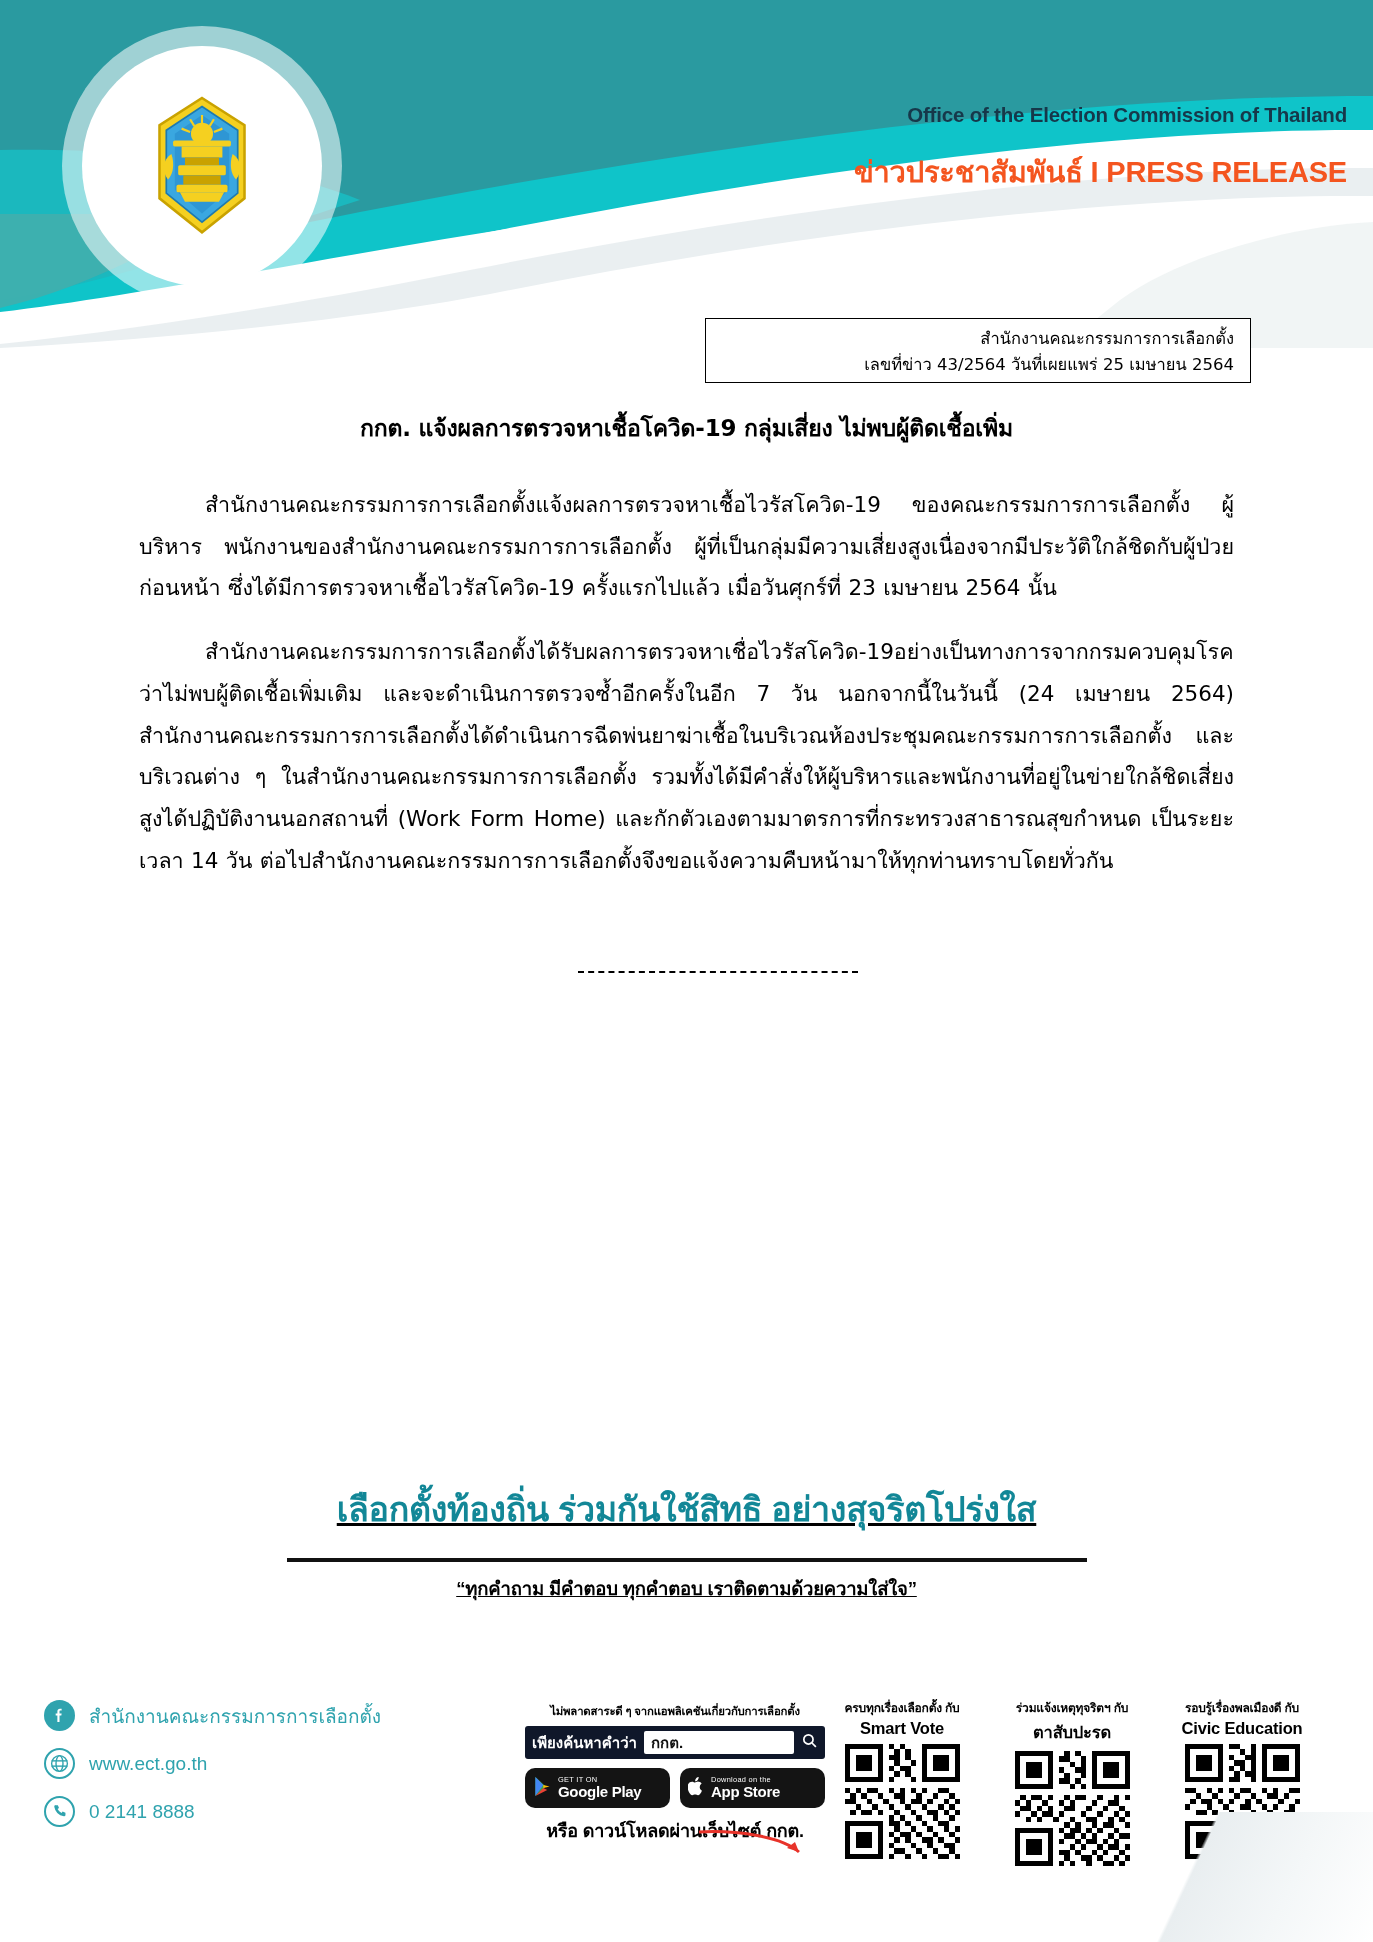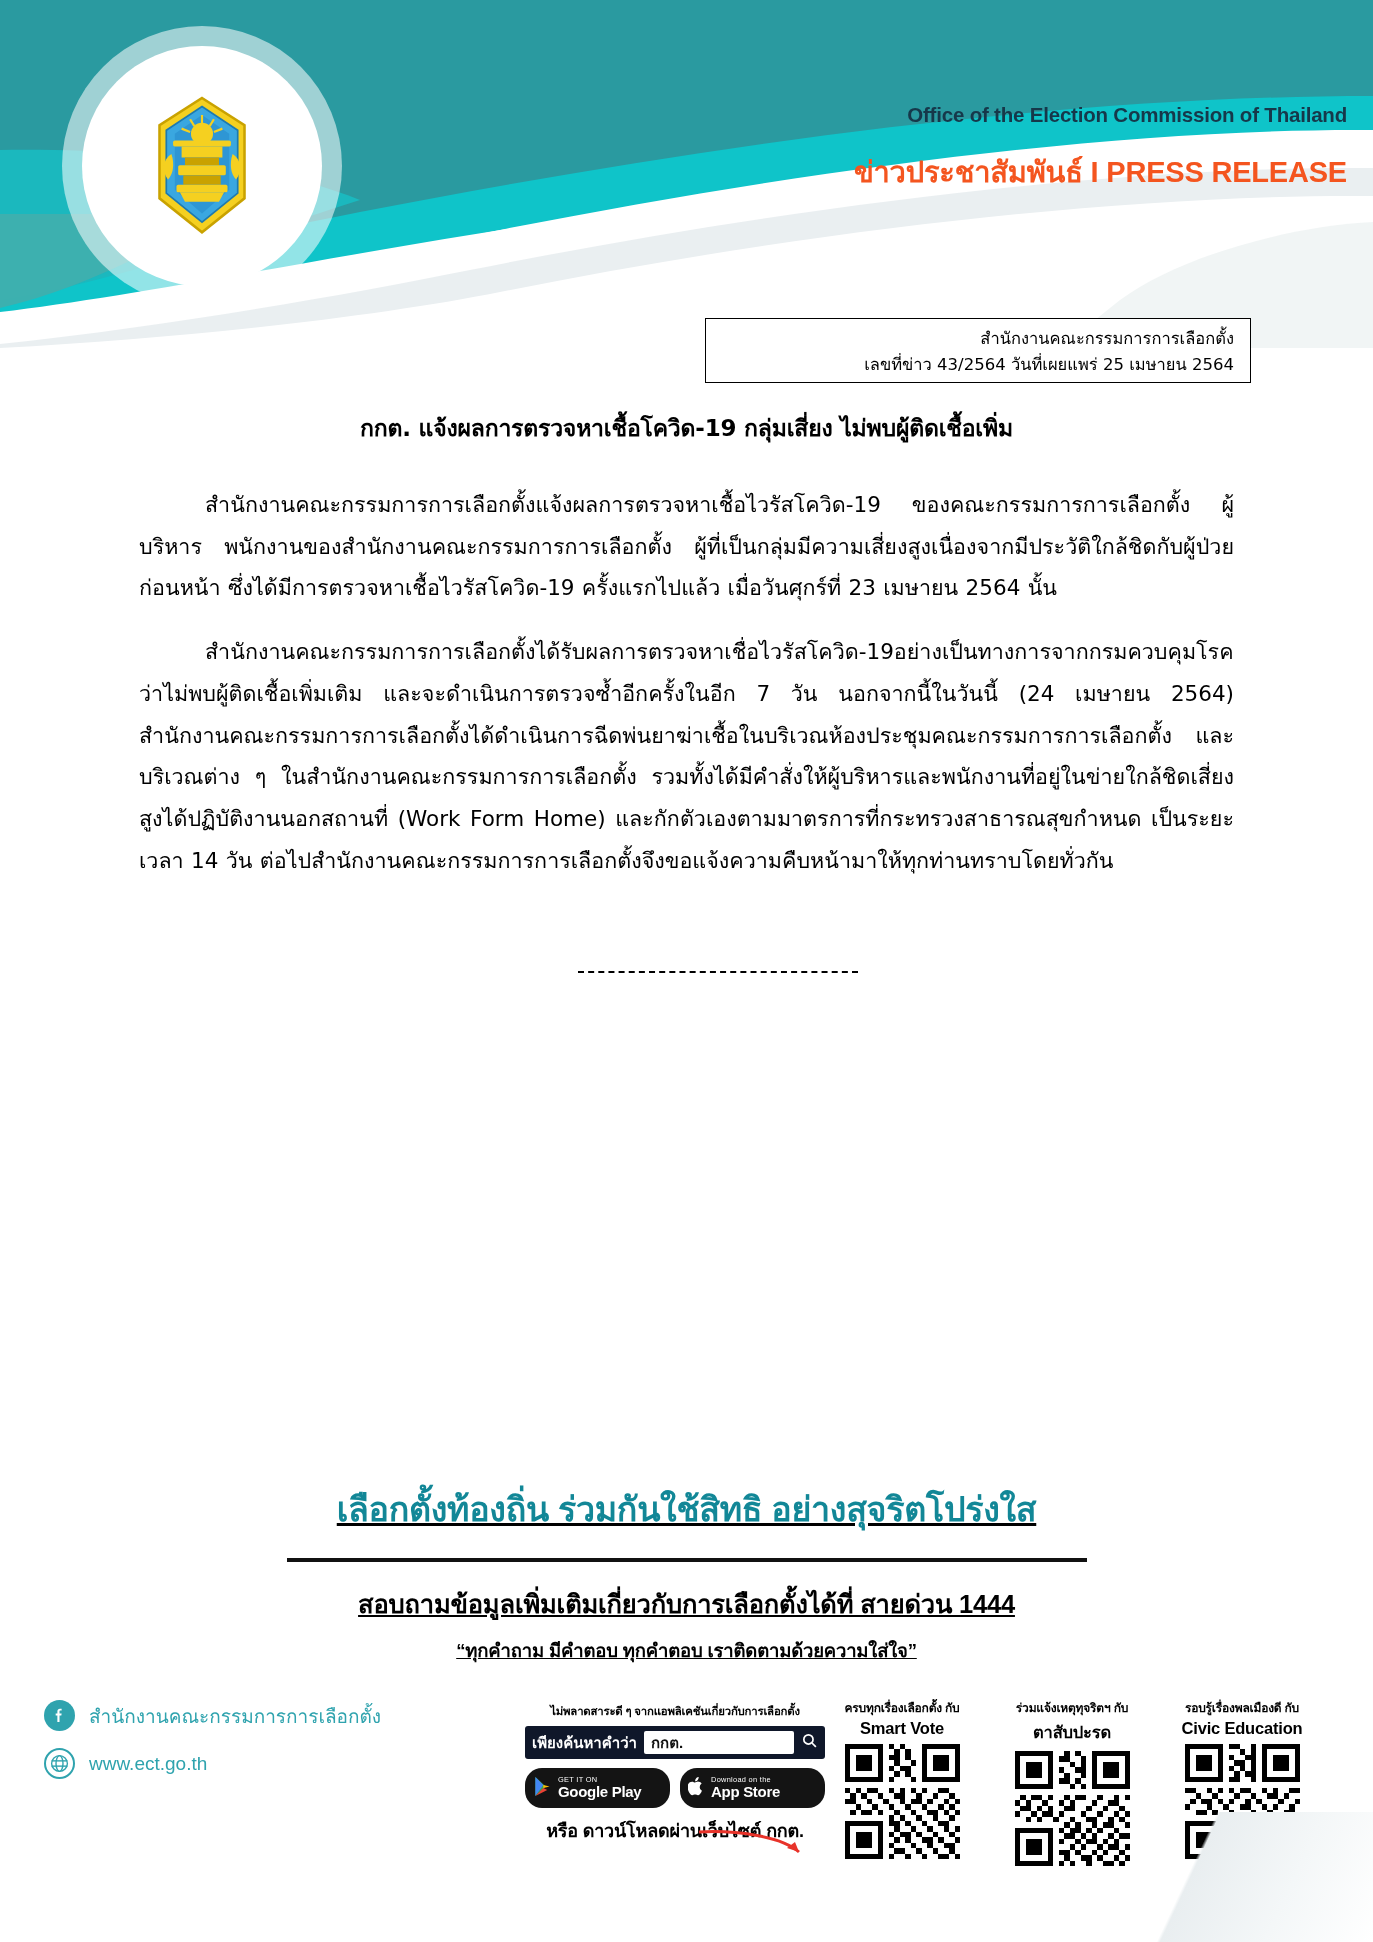--- a/index.html
+++ b/index.html
@@ -143,21 +143,21 @@
   }
   .sb-label { color:#fff; font-size:15px; font-weight:bold; white-space:nowrap; }
   .sb-field {
     background:#fff; flex:1; height:23px; border-radius:2px;
     display:flex; align-items:center; padding-left:7px;
     font-size:15px; font-weight:bold; color:#111;
   }
   .sb-mag { color:#fff; font-size:17px; font-weight:bold; }
   .store-row { display:flex; gap:10px; margin-top:9px; }
   .store-btn {
-    background:#141414; border-radius:17px; height:40px; flex:1;
+    background:#141414; border-radius:10px; height:40px; flex:1;
     display:flex; align-items:center; gap:6px; padding:0 8px;
   }
   .store-txt { line-height:1.05; }
   .store-small { font-size:7.4px; color:#fff; letter-spacing:0.3px; }
   .store-big { font-size:15px; color:#fff; font-weight:bold; letter-spacing:-0.3px; }
   .apps-foot {
     margin-top:8px; font-size:18px; font-weight:bold; color:#000;
     text-align:center; white-space:nowrap; letter-spacing:-0.2px;
     position:relative;
   }
@@ -234,21 +234,20 @@
     <p class="para">สำนักงานคณะกรรมการการเลือกตั้งได้รับผลการตรวจหาเชื่อไวรัสโควิด-19อย่างเป็นทางการจากกรมควบคุมโรคว่าไม่พบผู้ติดเชื้อเพิ่มเติม และจะดำเนินการตรวจซ้ำอีกครั้งในอีก 7 วัน  นอกจากนี้ในวันนี้ (24 เมษายน 2564) สำนักงานคณะกรรมการการเลือกตั้งได้ดำเนินการฉีดพ่นยาฆ่าเชื้อในบริเวณห้องประชุมคณะกรรมการการเลือกตั้ง และบริเวณต่าง ๆ ในสำนักงานคณะกรรมการการเลือกตั้ง รวมทั้งได้มีคำสั่งให้ผู้บริหารและพนักงานที่อยู่ในข่ายใกล้ชิดเสี่ยงสูงได้ปฏิบัติงานนอกสถานที่ (Work Form Home) และกักตัวเองตามมาตรการที่กระทรวงสาธารณสุขกำหนด เป็นระยะเวลา 14 วัน ต่อไปสำนักงานคณะกรรมการการเลือกตั้งจึงขอแจ้งความคืบหน้ามาให้ทุกท่านทราบโดยทั่วกัน</p>
   </div>
   <div class="divider-wrap">
     <span class="divider-dash"></span>
   </div>
 </div>
 
 <div class="footer">
   <div class="slogan">เลือกตั้งท้องถิ่น ร่วมกันใช้สิทธิ อย่างสุจริตโปร่งใส</div>
   <div class="rule"></div>
-  <div class="hotline">สอบถามข้อมูลเพิ่มเติมเกี่ยวกับการเลือกตั้งได้ที่ สายด่วน 1444</div>
   <div class="tagline">“ทุกคำถาม มีคำตอบ ทุกคำตอบ เราติดตามด้วยความใส่ใจ”</div>
 </div>
 
 <div class="contact">
   <div class="contact-row">
     <span class="cico filled">
       <svg width="17" height="17" viewBox="0 0 24 24">
           <path d="M15 5h-2.2c-.5 0-.8.4-.8.9V9h3l-.4 3h-2.6v9H9v-9H6.6V9H9V6.4C9 4 10.5 2.6 12.7 2.6H15z" fill="#fff"></path>
         </svg>
     </span>
@@ -257,20 +256,28 @@
   <div class="contact-row">
     <span class="cico outline">
       <svg width="21" height="21" viewBox="0 0 24 24" fill="none" stroke="#2FA3AE" stroke-width="1.6">
         <circle cx="12" cy="12" r="9"></circle>
           <ellipse cx="12" cy="12" rx="4" ry="9"></ellipse>
         <line x1="3" y1="9" x2="21" y2="9"></line>
           <line x1="3" y1="15" x2="21" y2="15"></line>
       </svg>
     </span>
     <span class="contact-txt">www.ect.go.th</span>
+  </div>
+  <div class="contact-row">
+    <span class="cico outline">
+      <svg width="17" height="17" viewBox="0 0 24 24">
+          <path d="M6.6 3h3.1l1.6 4-2 1.5a12 12 0 0 0 5.6 5.6l1.5-2 4 1.6v3.1a2 2 0 0 1-2.2 2A17 17 0 0 1 4.6 5.2 2 2 0 0 1 6.6 3z" fill="#2FA3AE"></path>
+        </svg>
+    </span>
+    <span class="contact-txt">0 2141 8888</span>
   </div>
 </div>
 
 <div class="apps">
   <div class="apps-head">ไม่พลาดสาระดี ๆ จากแอพลิเคชันเกี่ยวกับการเลือกตั้ง</div>
   <div class="search-bar">
     <span class="sb-label">เพียงค้นหาคำว่า</span>
     <span class="sb-field">กกต.</span>
     <span class="sb-mag">
       <svg width="17" height="17" viewBox="0 0 24 24" fill="none" stroke="#fff" stroke-width="2.4">

